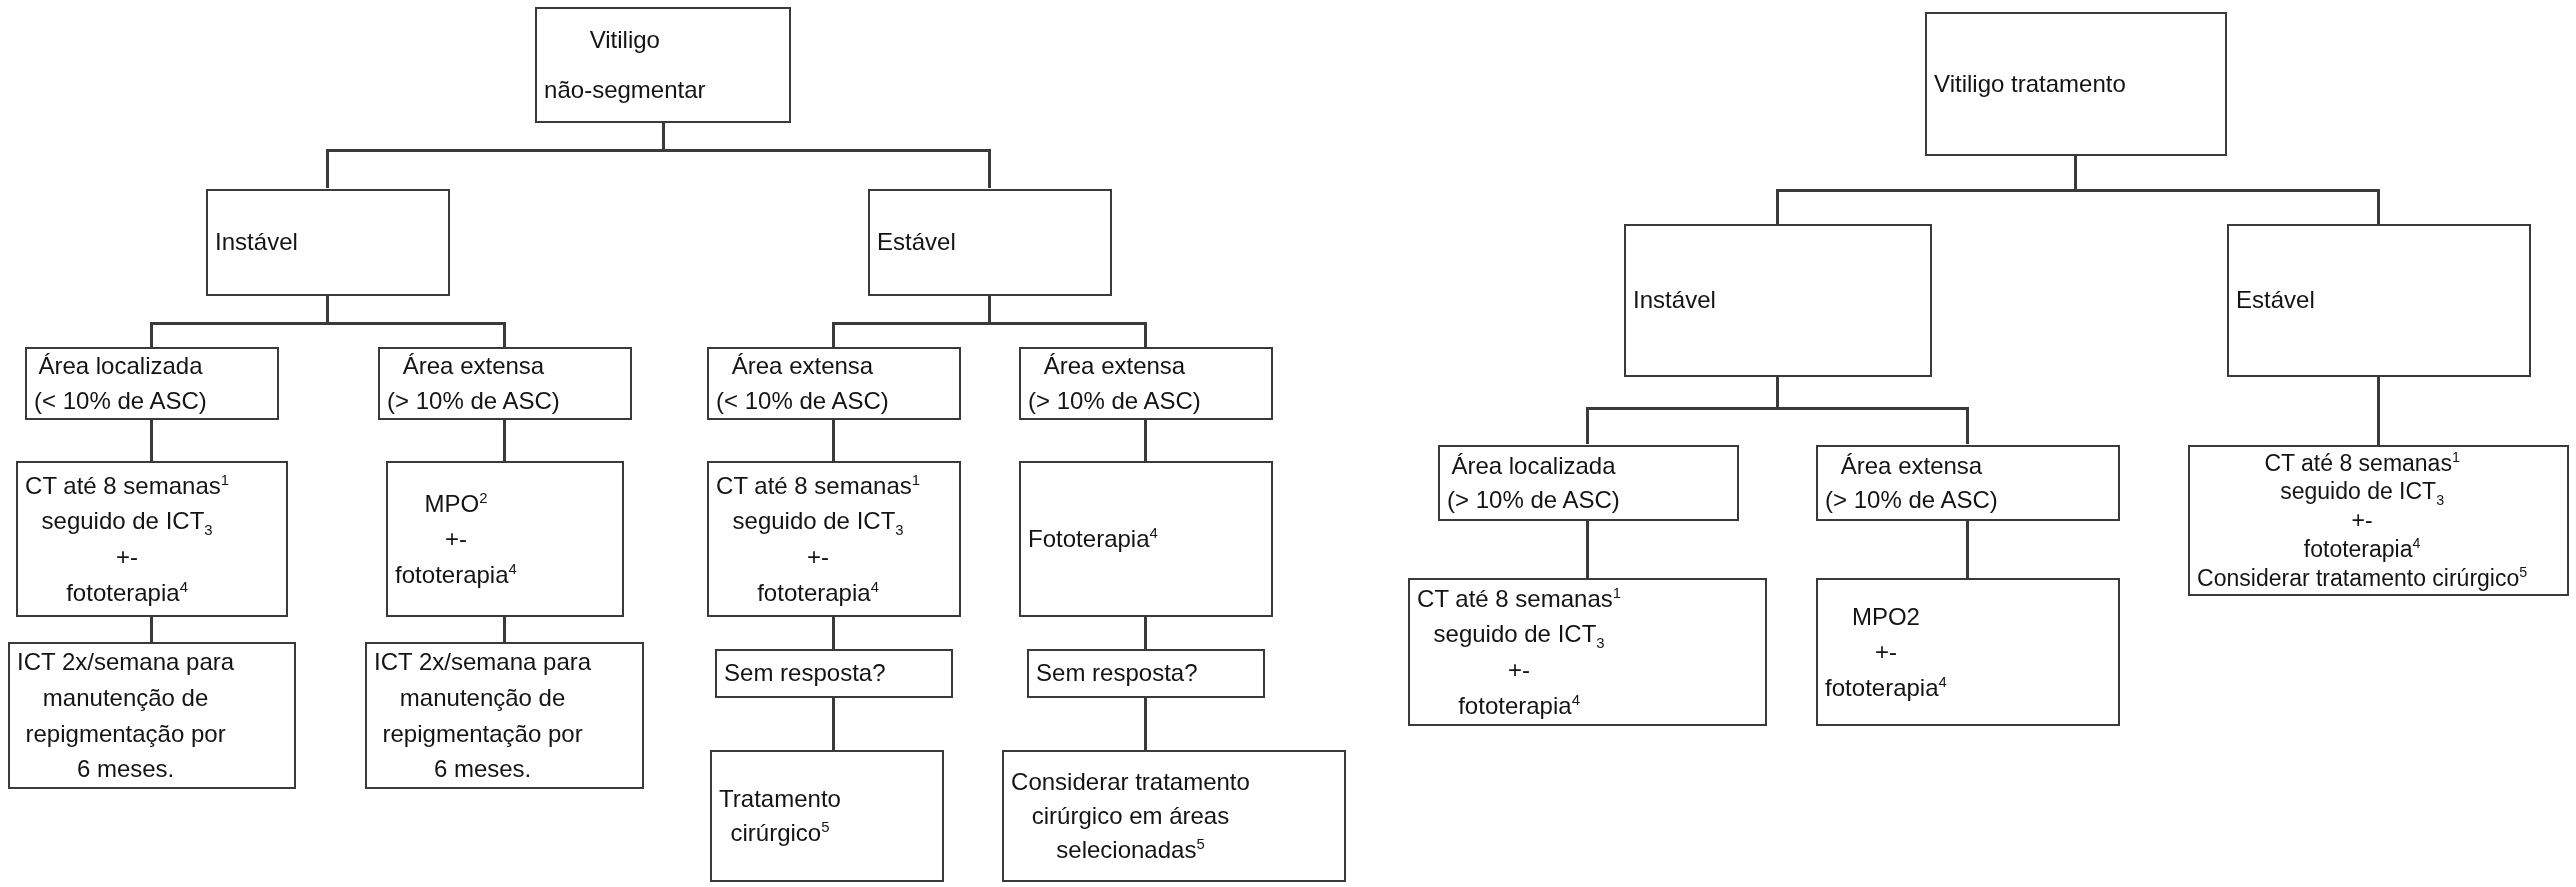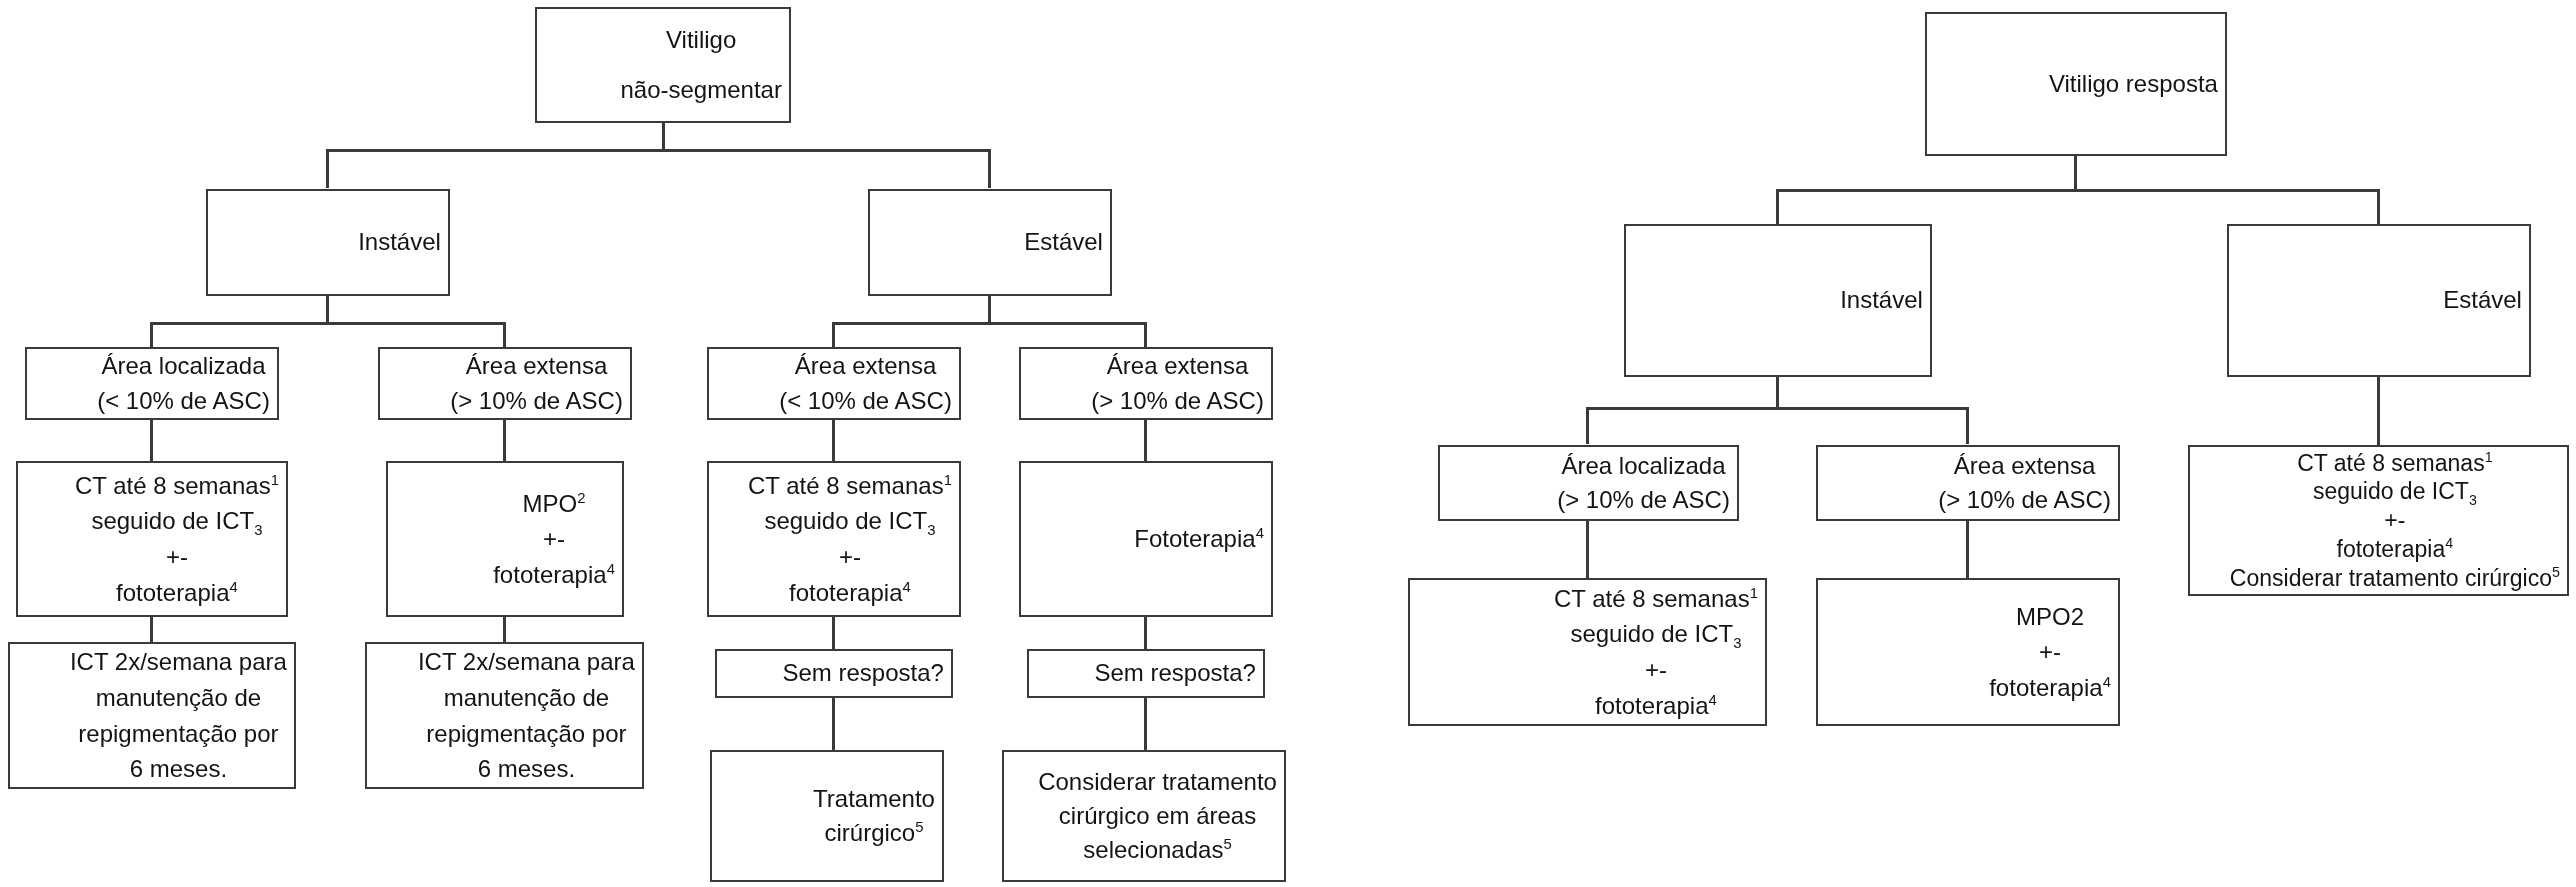--- a/index.html
+++ b/index.html
@@ -11,21 +11,21 @@
     color:#141414;
     overflow:hidden;
   }
   .node {
     position:absolute;
     box-sizing:border-box;
     border:2.7px solid #3a3a3a;
     background:#ffffff;
     display:flex;
     align-items:center;
-    justify-content:flex-end;
+    justify-content:flex-start;
     text-align:center;
     font-size:24px;
     line-height:1.42;
     padding:1.8px 7.1px;
   }
   .node sup { font-size:62%; line-height:0; }
   .node sub { font-size:62%; line-height:0; }
   .lh-tall  { line-height:2.1; }
   .lh-med   { line-height:1.48; }
   .lh-tight { line-height:1.25; font-size:23px; }
@@ -95,21 +95,21 @@
     </div>
 
   <div class="node" style="left:1027px; top:649px; width:238px; height:49px;">
       <span>Sem resposta?</span>
     </div>
 
   <div class="node" style="left:710px; top:750px; width:234px; height:132px;">
       <span>Tratamento<br>cirúrgico<sup>5</sup></span>
     </div>
 
-  <div class="node" style="left:1002px; top:750px; width:284px; height:132px;">
+  <div class="node" style="left:1002px; top:750px; width:344px; height:132px;">
       <span>Considerar tratamento<br>cirúrgico em áreas<br>selecionadas<sup>5</sup></span>
     </div>
 
   <div class="vline" style="left:662px; top:123px; height:28.5px;"></div>
   <div class="hline" style="left:328px; top:149px; width:662px;"></div>
   <div class="vline" style="left:326px; top:149px; height:39px;"></div>
   <div class="vline" style="left:988px; top:149px; height:39px;"></div>
 
   <div class="vline" style="left:326px; top:295px; height:28.5px;"></div>
   <div class="hline" style="left:152px; top:322px; width:353px;"></div>
@@ -128,21 +128,21 @@
 
   <div class="vline" style="left:150px; top:616px; height:26px;"></div>
   <div class="vline" style="left:503px; top:616px; height:26px;"></div>
   <div class="vline" style="left:832px; top:616px; height:33px;"></div>
   <div class="vline" style="left:1144px; top:616px; height:33px;"></div>
 
   <div class="vline" style="left:832px; top:698px; height:52px;"></div>
   <div class="vline" style="left:1144px; top:698px; height:52px;"></div>
 
   <div class="node" style="left:1925px; top:12.4px; width:302px; height:144px;">
-      <span>Vitiligo resposta</span>
+      <span>Vitiligo tratamento</span>
     </div>
 
   <div class="node" style="left:1624px; top:224px; width:308px; height:153px;">
       <span>Instável</span>
     </div>
 
   <div class="node" style="left:2227px; top:224px; width:304px; height:153px;">
       <span>Estável</span>
     </div>
 

